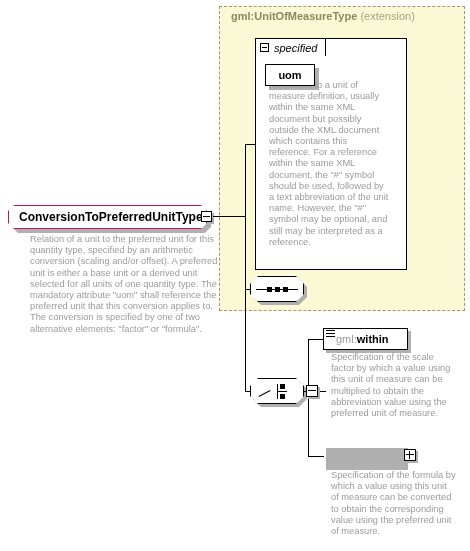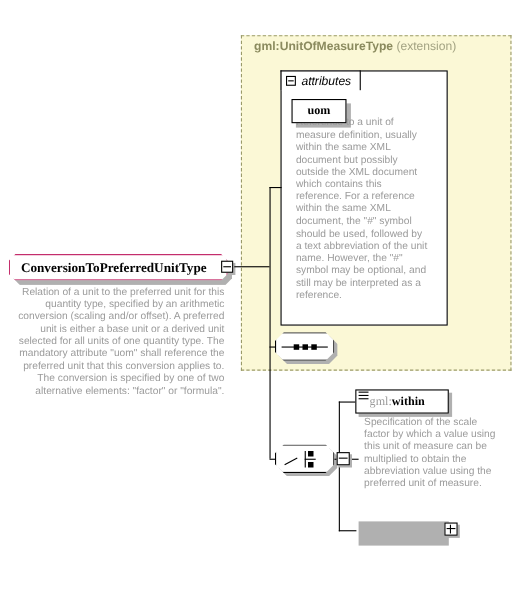--- a/index.html
+++ b/index.html
@@ -12,21 +12,20 @@
     height: 551px;
     position: relative;
     font-family: "Liberation Sans", sans-serif;
     overflow: hidden;
   }
   .canvas {
     position: absolute;
     left: 0; top: 0;
     width: 470px;
     height: 495px;
-    margin-top: 26px;
   }
 
   
   .ext-box {
     position: absolute;
     left: 219px;
     top: 6px;
     width: 246px;
     height: 305px;
     background: #fbf8d6;
@@ -110,21 +109,20 @@
   .node-shadow {
     position: absolute;
     background: #b0b0b0;
     z-index: 0;
   }
   .node-label {
     font-size: 11px;
     font-weight: bold;
     color: #000000;
     white-space: nowrap;
-    font-family: Liberation Serif, serif;
   }
   .node-label .ns {
     color: #9a9a9a;
     font-weight: normal;
   }
 
   #uom-node {
     left: 265px;
     top: 64px;
     width: 50px;
@@ -147,24 +145,23 @@
     color: #9b9b9b;
     white-space: pre-wrap;
   }
 
   #uom-desc {
     left: 269px;
     top: 80px;
     width: 122px;
   }
   #main-desc {
-    left: 4px;
+    left: 30px;
     top: 234px;
     width: 200px;
-    text-align: right;
   }
   #factor-desc {
     left: 331px;
     top: 352px;
     width: 123px;
   }
   #formula-desc {
     left: 331px;
     top: 470px;
     width: 126px;
@@ -457,21 +454,21 @@
 <body>
 
 <div class="canvas">
 
   <div class="ext-box"></div>
   <div class="ext-title"><span>gml:UnitOfMeasureType</span><span class="ext-sub">&nbsp;</span><span class="ext-sub">(extension)</span></div>
 
   <div class="attr-box"></div>
   <div class="attr-tab">
     <span class="pm-box"></span>
-    <span class="attr-tab-label">attributes</span>
+    <span class="attr-tab-label">specified</span>
   </div>
 
   <div class="node-shadow" id="uom-shadow"></div>
   <div class="node" id="uom-node">
     <span class="node-label">uom</span>
   </div>
   <div class="desc" id="uom-desc">Reference to a unit of measure definition, usually within the same XML document but possibly outside the XML document which contains this reference. For a reference within the same XML document, the "#" symbol should be used, followed by a text abbreviation of the unit name. However, the "#" symbol may be optional, and still may be interpreted as a reference.</div>
 
   <div id="main-node-shadow"></div>
   <div id="main-node">
@@ -527,14 +524,15 @@
   <div class="lines-icon">
       <i></i>
       <i></i>
       <i></i>
     </div>
   <div class="desc" id="factor-desc">Specification of the scale factor by which a value using this unit of measure can be multiplied to obtain the abbreviation value using the preferred unit of measure.</div>
 
   <div class="node-shadow" id="formula-shadow"></div>
   <div id="formula-toggle-shadow"></div>
   <div id="formula-toggle"></div>
+  <div class="desc" id="formula-desc">Specification of the formula by which a value using this unit of measure can be converted to obtain the corresponding value using the preferred unit of measure.</div>
 
 </div>
 
 </body></html>

